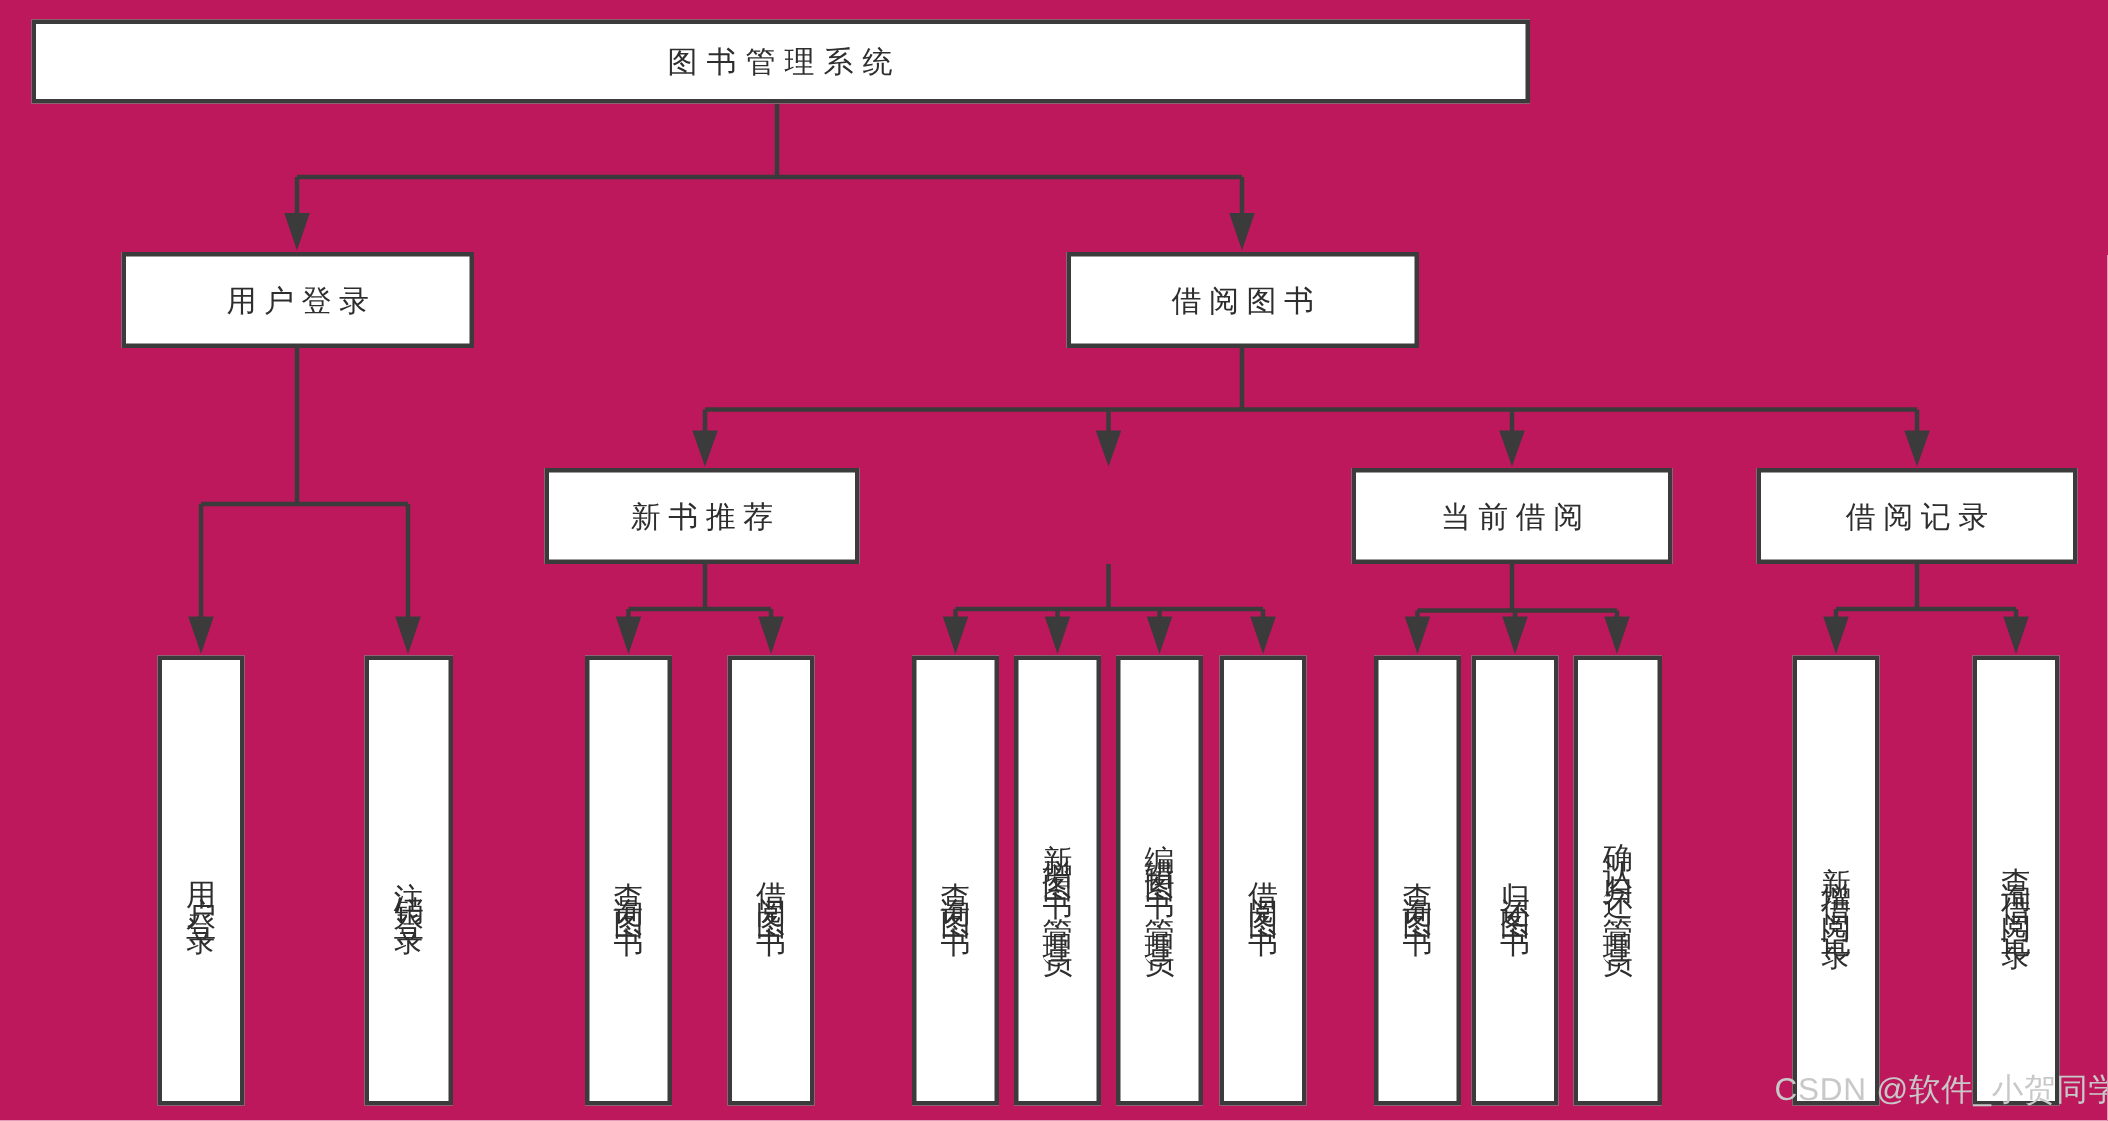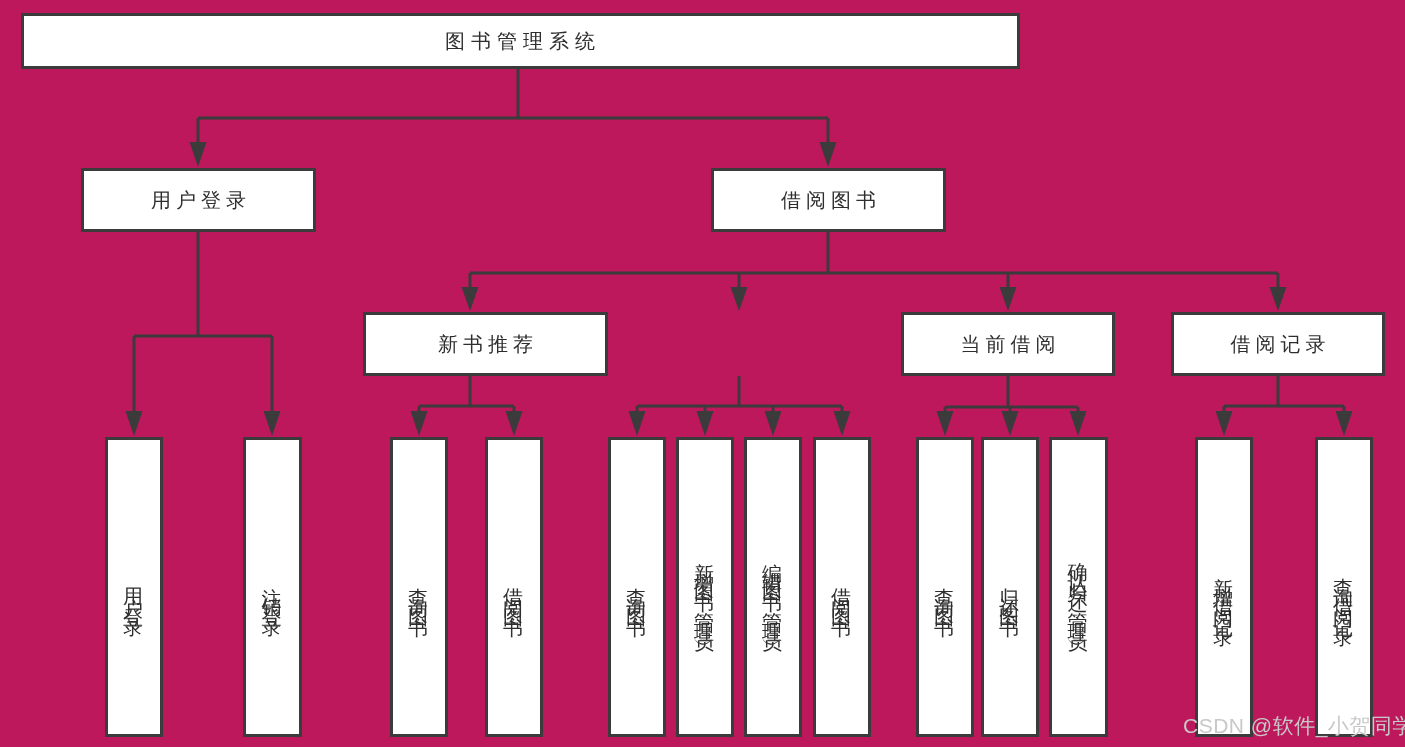--- a/index.html
+++ b/index.html
@@ -37,21 +37,21 @@
     letter-spacing: 10px;
     padding-top: 10px;
     white-space: normal;
   }
   
   [data-name="node-root"]           { left: 21px;   top: 13px;  width: 999px; height: 56px; letter-spacing: 6px; }
   
   [data-name="node-user-login"]     { left: 81px;   top: 168px; width: 235px; height: 64px; }
   [data-name="node-book-mgmt"]      { left: 711px;  top: 168px; width: 235px; height: 64px; }
   
-  [data-name="node-new-book-rec"]   { left: 363px;  top: 312px; width: 245px; height: 64px; }
+  [data-name="node-new-book-rec"]   { left: 363px;  top: 312px; width: 210px; height: 64px; }
   [data-name="node-book-borrow"]    { left: 632px;  top: 312px; width: 214px; height: 64px; }
   [data-name="node-current-borrow"] { left: 901px;  top: 312px; width: 214px; height: 64px; }
   [data-name="node-borrow-records"] { left: 1171px; top: 312px; width: 214px; height: 64px; font-family: Liberation Mono, monospace; }
   
   .v-node { top: 437px; width: 58px; height: 300px; }
   [data-name="node-login"]          { left: 105px; }
   [data-name="node-logout"]         { left: 243px;  width: 59px; }
   [data-name="node-nbr-query"]      { left: 390px; }
   [data-name="node-nbr-borrow"]     { left: 485px; }
   [data-name="node-bb-query"]       { left: 608px; }

